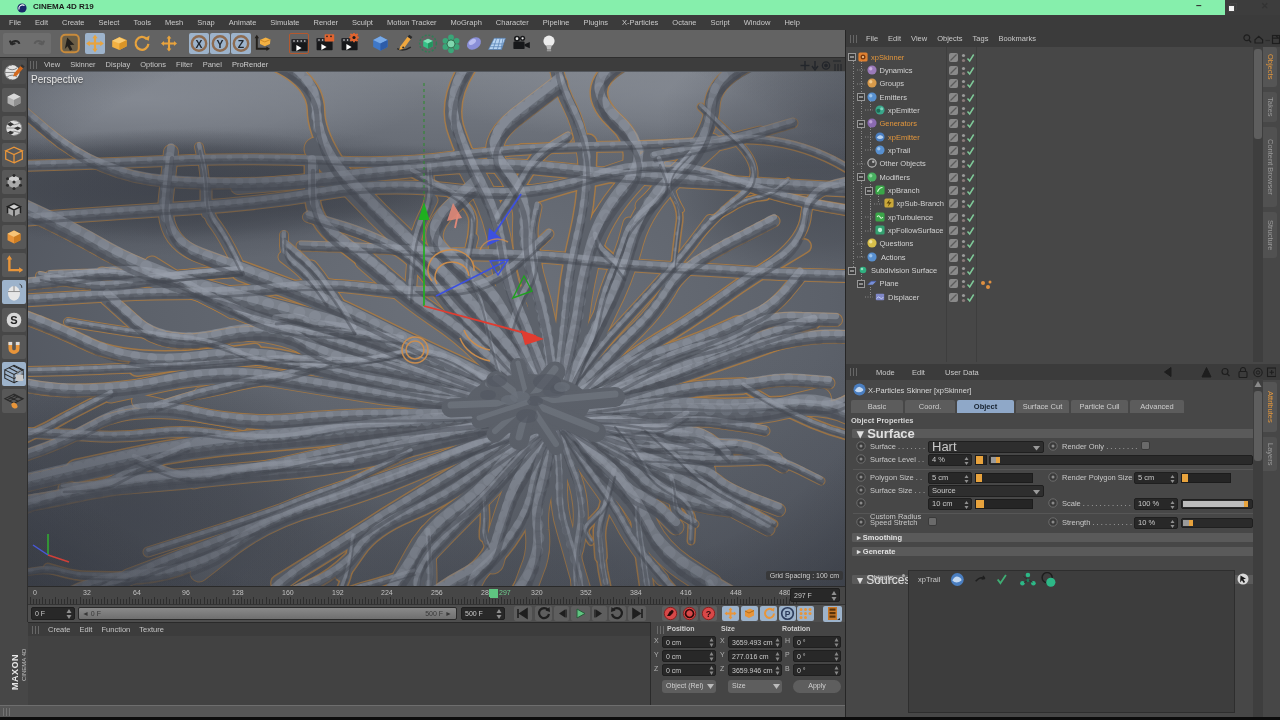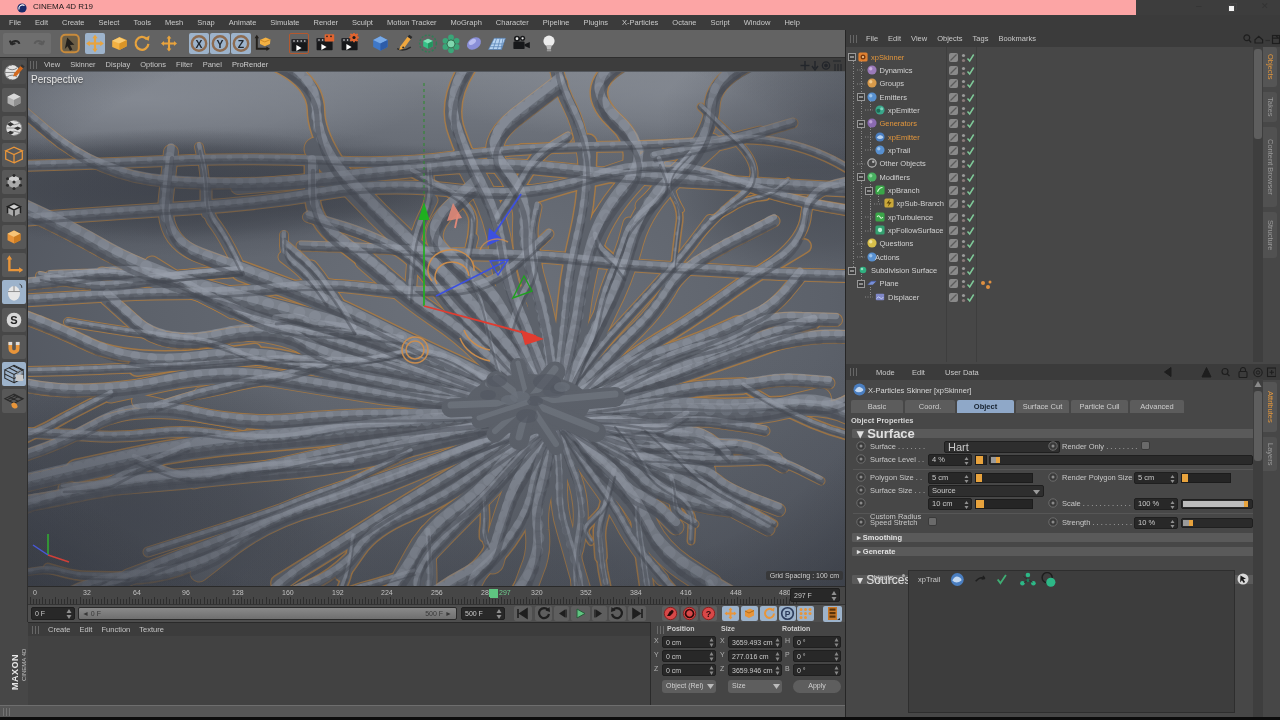--- a/index.html
+++ b/index.html
@@ -1,18 +1,18 @@
 <!DOCTYPE html>
 <html><head><meta charset="utf-8">
 <style>
 *{margin:0;padding:0;box-sizing:border-box;font-family:"Liberation Sans",sans-serif;}
 html,body{width:1280px;height:720px;overflow:hidden;background:#3d3d3d;}
 .abs{position:absolute;}
 #stage{position:relative;width:1280px;height:720px;}
-.titlebar{left:0;top:0;width:1136px;height:15px;background:#fca5a5;color:#1a1a1a;font-size:8px;}
+.titlebar{left:0;top:0;width:1225px;height:15px;background:#86efac;color:#1a1a1a;font-size:8px;font-weight:bold;}
 .menubar{left:0;top:15px;width:1280px;height:15px;background:#3b3b3b;color:#c9c9c9;font-size:7.5px;display:flex;align-items:center;}
 .menubar span{padding:0 7px;}
 .toolbar{left:0;top:30px;width:1280px;height:28px;background:#636363;border-bottom:1px solid #2e2e2e;}
 .tbtn{position:absolute;top:3px;width:20px;height:21px;border-radius:2px;}
 .tbtn svg{display:block}
 .leftbar{left:0;top:58px;width:28px;height:647px;background:#474747;border-right:1px solid #2e2e2e;}
 .lbtn{position:absolute;left:2px;width:24px;height:24px;background:#575757;border-radius:2px;}
 .vpmenu{left:28px;top:58px;width:817px;height:14px;background:#3d3d3d;color:#c5c5c5;font-size:7.5px;display:flex;align-items:center;border-bottom:1px solid #55595f;}
 .vpmenu span{padding:0 5px;}
 .scene{left:28px;top:72px;width:817px;height:514px;overflow:hidden;}
@@ -1544,21 +1544,21 @@
           </svg>
 </div>
 <div class="orow" style="left:0;top:203.7px;width:407px">
 <svg class="abs" style="left:10.5px;top:5.5px" width="8" height="3">
             <path d="M0 1 h8" stroke="#8a8a8a" stroke-width="1" stroke-dasharray="1 1.5"></path>
           </svg>
 <span class="abs" style="left:20.5px;top:1px"><svg width="10" height="10" viewBox="0 0 12 12" style="vertical-align:-2px">
               <circle cx="6" cy="6" r="5.5" fill="#5890d0"></circle>
               <circle cx="4.5" cy="4.5" r="2" fill="#9cc4ec"></circle>
             </svg></span>
-<span class="abs" style="left:29px;top:2px;color:#d2d2d2">Actions</span>
+<span class="abs" style="left:35px;top:2px;color:#d2d2d2">Actions</span>
 <svg class="abs" style="left:102px;top:1px" width="32" height="12">
             <rect x="1" y="1" width="9" height="9" rx="2" fill="#8a8a8a"></rect>
             <line x1="2.5" y1="8.5" x2="8.5" y2="2.5" stroke="#5a5a5a" stroke-width="1.2"></line>
             <circle cx="15.5" cy="3.5" r="1.6" fill="#9a9a9a"></circle>
             <circle cx="15.5" cy="8.5" r="1.6" fill="#8a7a7a"></circle>
             <path d="M19.5 6.5 l2.2 2.5 4-6.5" stroke="#7ec898" stroke-width="1.5" fill="none"></path>
           </svg>
 </div>
 <div class="orow" style="left:0;top:217.1px;width:407px">
 <svg class="abs" style="left:2.0px;top:2.5px" width="8" height="8">
@@ -1661,21 +1661,21 @@
 <div class="abs" style="left:225px;top:0;width:57px;height:13px;background:#5c5c5c;color:#cdcdcd;font-weight:normal;text-align:center;line-height:13px;border-radius:2px 2px 0 0">Particle Cull</div>
 <div class="abs" style="left:284px;top:0;width:54px;height:13px;background:#5c5c5c;color:#cdcdcd;font-weight:normal;text-align:center;line-height:13px;border-radius:2px 2px 0 0">Advanced</div>
 </div>
 <div class="abs" style="left:5px;top:54px;color:#d5d5d5;font-size:7.5px;font-weight:bold">Object Properties</div>
 <div class="abs" style="left:5px;top:66px;width:405px;height:11px;background:#5a5a5a;border:1px solid #474747;border-radius:2px;color:#e0e0e0;font-size:13px;font-weight:bold;line-height:10px;padding-left:5px">▾ Surface</div>
 <svg class="abs" style="left:10px;top:79px" width="10" height="10">
           <circle cx="5" cy="5" r="4.2" fill="#3a3a3a" stroke="#6e6e6e"></circle>
           <circle cx="5" cy="5" r="1.5" fill="#8a8a8a"></circle>
         </svg>
 <div class="abs" style="left:24px;top:80px;color:#c8c8c8;font-size:7.5px;white-space:nowrap">Surface&nbsp;. . . . . . .</div>
-<div class="field" style="left:98px;top:79px;width:116px;height:12px;line-height:10px;font-size:11px;background:#2e2e2e">Hart<svg class="abs" style="right:3px;top:4px" width="7" height="5">
+<div class="field" style="left:82px;top:79px;width:116px;height:12px;line-height:10px;font-size:13px;background:#2e2e2e">Hart<svg class="abs" style="right:3px;top:4px" width="7" height="5">
             <path d="M0 0 h7 l-3.5 4.5Z" fill="#9a9a9a"></path>
           </svg></div>
 <svg class="abs" style="left:202px;top:79px" width="10" height="10">
           <circle cx="5" cy="5" r="4.2" fill="#3a3a3a" stroke="#6e6e6e"></circle>
           <circle cx="5" cy="5" r="1.5" fill="#8a8a8a"></circle>
         </svg>
 <div class="abs" style="left:216px;top:80px;color:#c8c8c8;font-size:7.5px;white-space:nowrap">Render Only&nbsp;. . . . . . . .</div>
 <div class="abs" style="left:295px;top:79px;width:9px;height:9px;background:#6a6a6a;border:1px solid #3a3a3a;border-radius:2px"></div>
 <svg class="abs" style="left:10px;top:92px" width="10" height="10">
           <circle cx="5" cy="5" r="4.2" fill="#3a3a3a" stroke="#6e6e6e"></circle>

